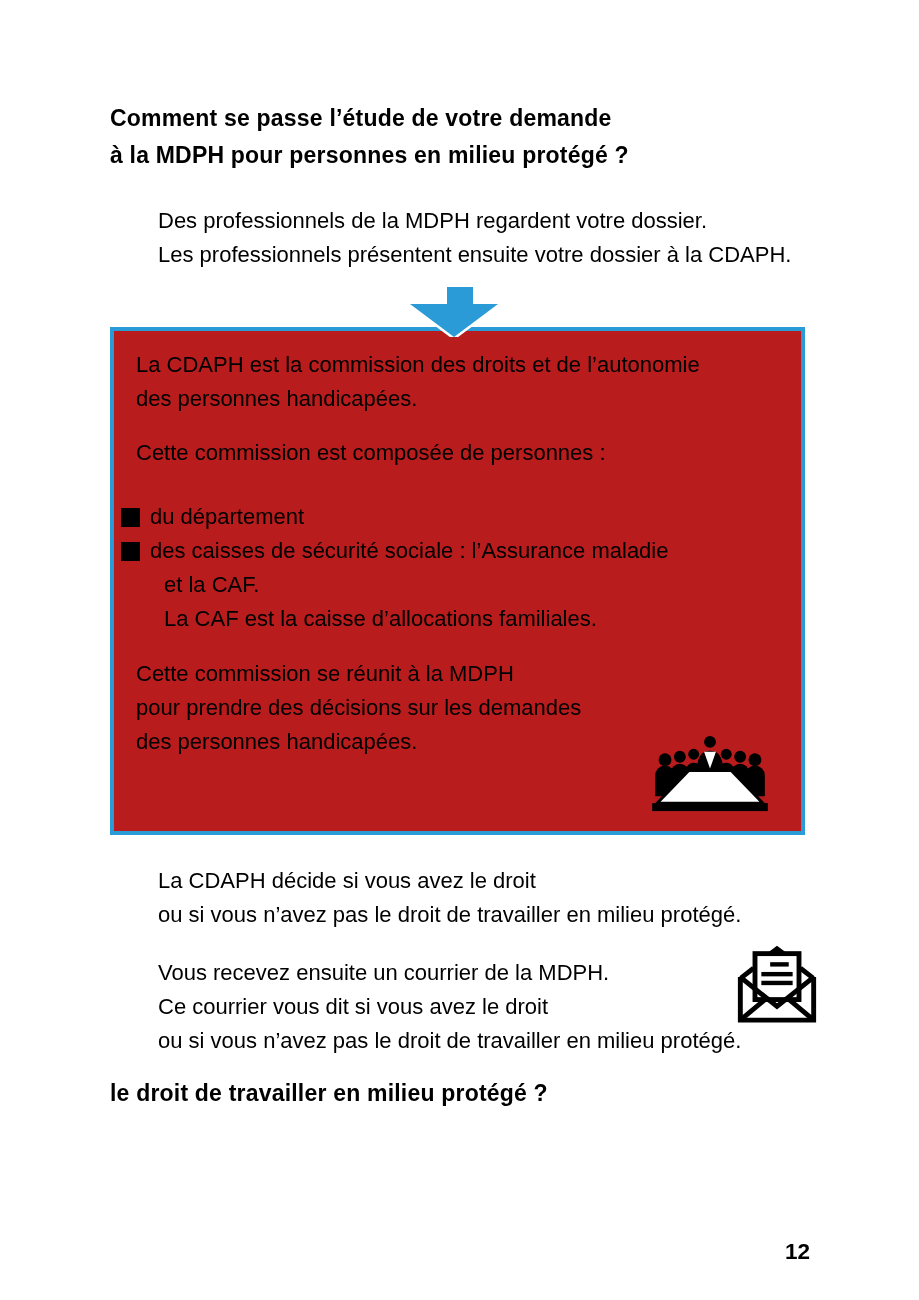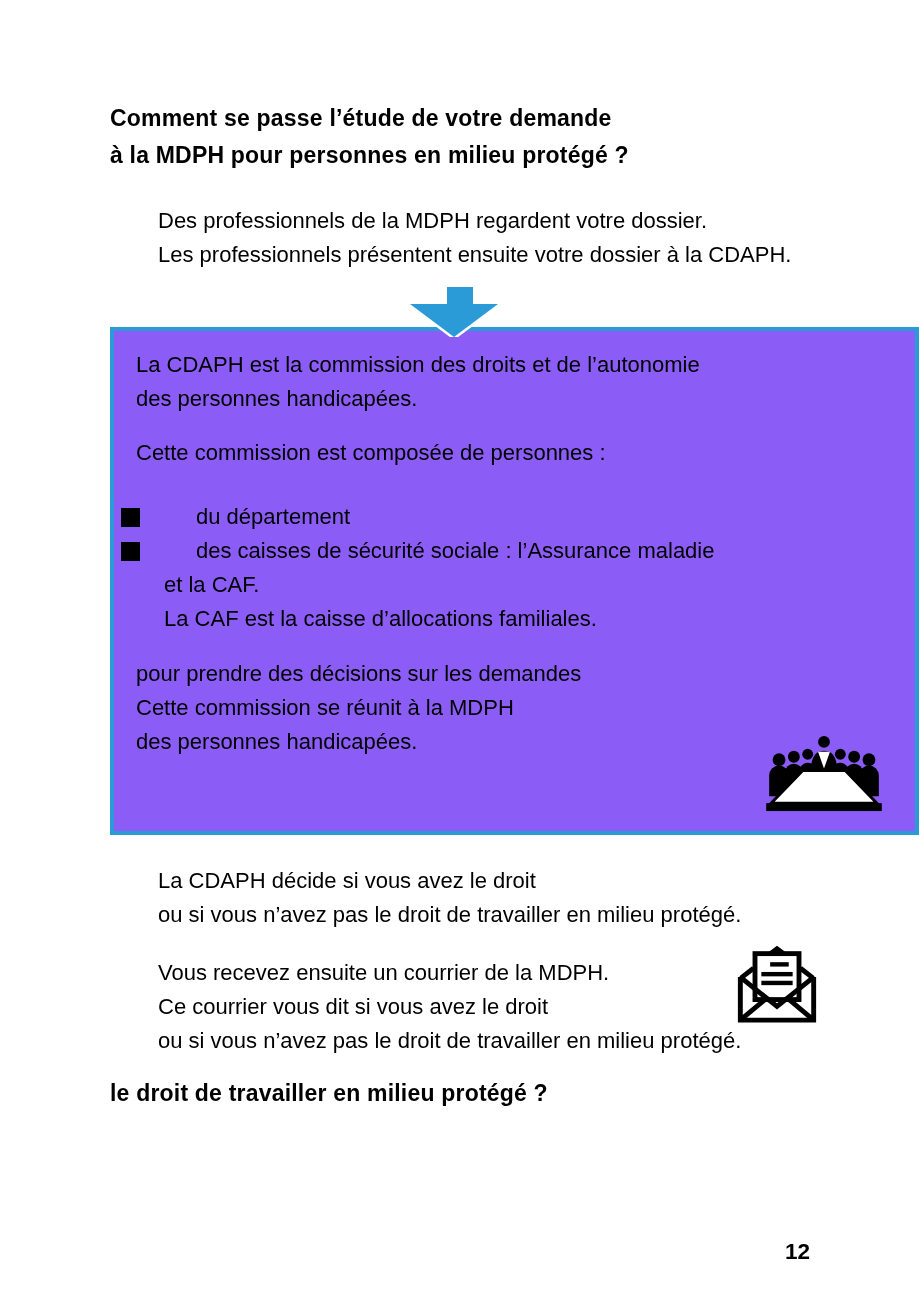--- a/index.html
+++ b/index.html
@@ -47,33 +47,33 @@
     stroke: #ffffff;
     stroke-width: 5;
     paint-order: stroke;
   }
 
   
   #info-box {
     position: absolute;
     left: 110px;
     top: 327px;
-    width: 809px;
+    width: 695px;
     height: 508px;
     border: 4px solid var(--accent);
-    background: #8b5cf6;
+    background: #b91c1c;
     padding: 17px 24px 0 22px;
     font-size: 22px;
     line-height: 34px;
     z-index: 1;
   }
   #info-box .para1 { margin-bottom: 20px; }
   #info-box .para2 { margin-bottom: 30px; }
   #info-box .para3 { margin-top: 21px; }
-  .bullet-row { display: flex; margin-left: -15px; gap: 46px; }
+  .bullet-row { display: flex; margin-left: -15px; }
   .bullet-sq {
     flex: 0 0 auto;
     width: 19px;
     height: 19px;
     margin-top: 8px;
     margin-right: 10px;
     background: var(--ink);
   }
   .bullet-sub { margin-left: 28px; }
 
@@ -138,22 +138,22 @@
       </div>
       <div class="bullet-row">
         <span class="bullet-sq"></span>
         <span>des caisses de sécurité sociale : l’Assurance maladie</span>
       </div>
       <div class="bullet-sub">et la CAF.</div>
       <div class="bullet-sub">La CAF est la caisse d’allocations familiales.</div>
     </div>
 
     <div class="para3">
+      <div>Cette commission se réunit à la MDPH</div>
       <div>pour prendre des décisions sur les demandes</div>
-      <div>Cette commission se réunit à la MDPH</div>
       <div>des personnes handicapées.</div>
     </div>
 
     <svg id="meeting-icon" viewBox="0 0 135 85" aria-hidden="true">
 
       <circle cx="22" cy="27" r="6.5" fill="#000"></circle>
       <path d="M12,64 v-21 a10,10 0 0 1 20,0 v21 z" fill="#000"></path>
       <circle cx="37" cy="24" r="6" fill="#000"></circle>
       <path d="M28,60 v-20 a9,9 0 0 1 18,0 v20 z" fill="#000"></path>
       <circle cx="51" cy="21.5" r="5.5" fill="#000"></circle>

